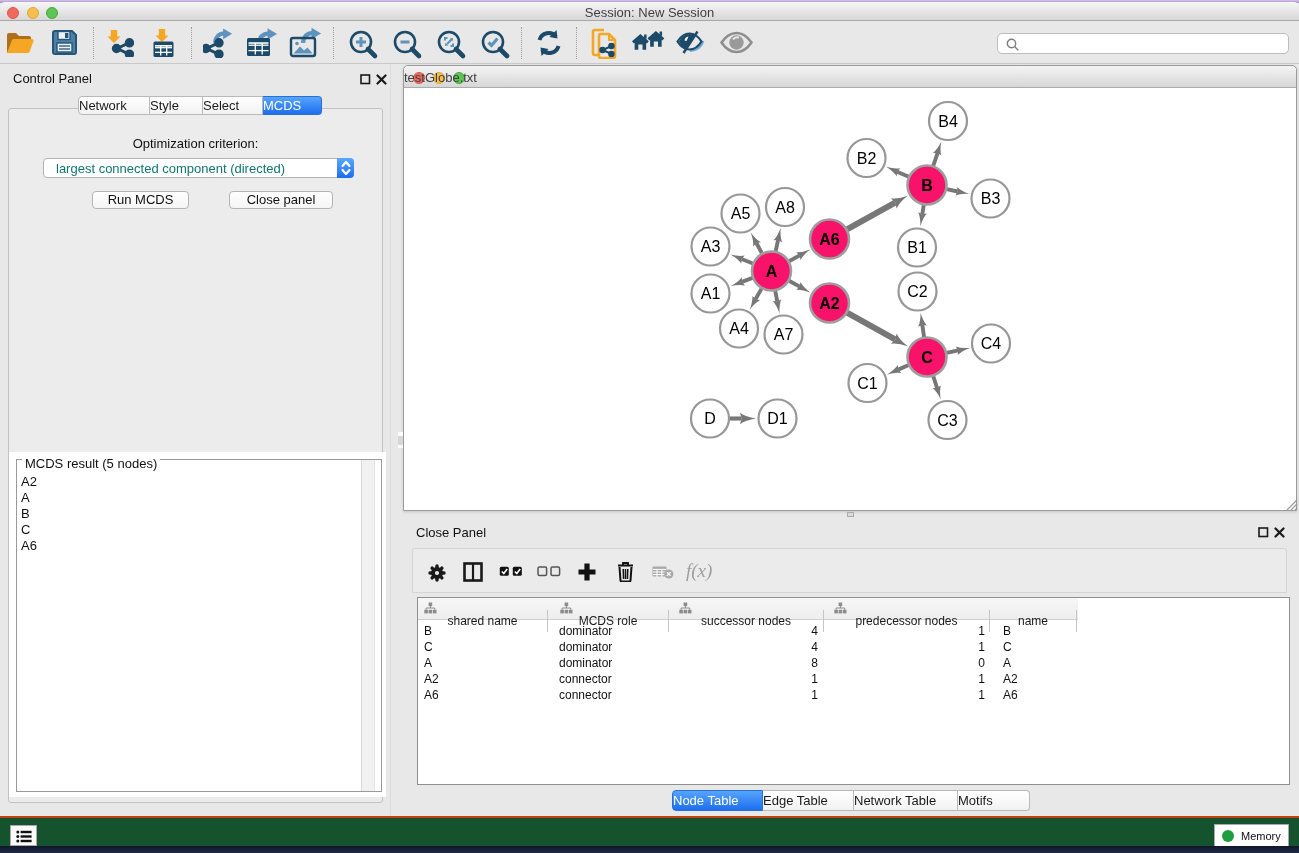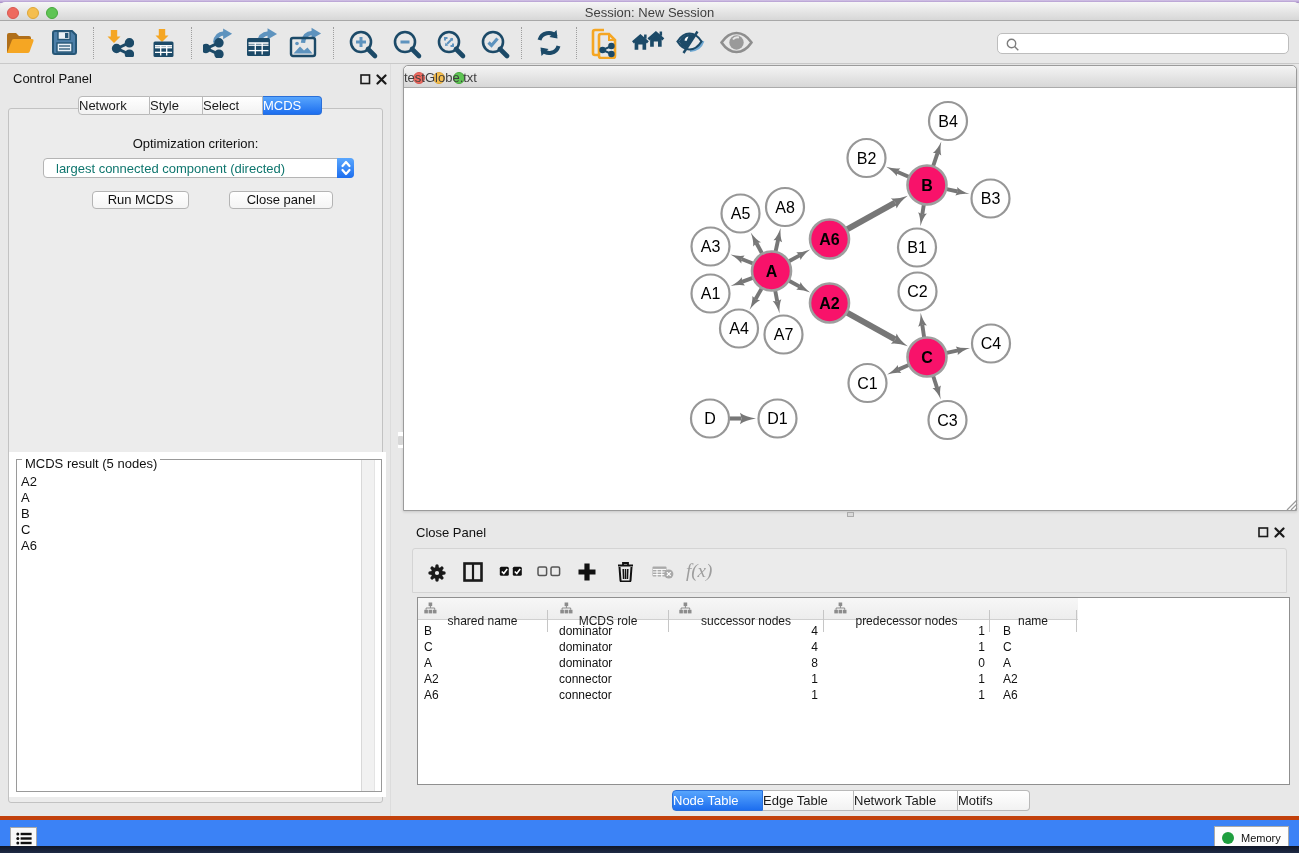--- a/index.html
+++ b/index.html
@@ -37,21 +37,21 @@
 #net-titlebar .title { position:absolute; left:0; right:0; top:4px; text-align:left; font-size:13px; color:#3F3F3F; }
 
 #tp-title { left:416px; top:525px; font-size:13px; color:#111; }
 #tp-toolbar { left:412px; top:548px; width:875px; height:45px; background:#EBEBEB; border:1px solid #D4D4D4; border-radius:3px 3px 0 0; }
 #tp-table { left:417px; top:597px; width:873px; height:188px; background:#fff; border:1px solid #8F8F8F; }
 #tp-header { position:absolute; left:0; top:0; width:660px; height:22px; background:linear-gradient(#F7F7F7,#EDEDED); border-bottom:1px solid #D0D0D0; }
 .hcol { position:absolute; top:0; height:22px; border-right:1px solid #C6C6C6;margin-top:12px; }
 .hcol span { position:absolute; top:4px; width:100%; text-align:center; font-size:12px; color:#1a1a1a; }
 .trow { position:absolute; font-size:12px; color:#111; height:16px; line-height:16px; }
 .bottab { height:21px !important; line-height:20px !important; font-size:13px; }
-#statusbar { left:0; top:816px; width:1299px; height:31px; background:#3b82f6; border-top:4px solid #c2410c;padding-left:40px; }
+#statusbar { left:0; top:816px; width:1299px; height:31px; background:#14532d; border-top:2px solid #c2410c;padding-left:40px; }
 #darkstrip { left:0; top:846px; width:1299px; height:7px; background:linear-gradient(#0F1627,#1E2A45); }
 #membtn { position:absolute; left:1214px; top:6px; width:75px; height:23px; background:#FDFDFD; border:1px solid #A9A9A9; font-size:11px; color:#111; }
 #listbtn { position:absolute; left:10px; top:7px; width:27px; height:21px; background:#FAFAFA; border:1px solid #A9A9A9; }
 </style>
 </head>
 <body>
 <div class="abs" id="topstrip"></div>
 <div class="abs" id="titlebar">
   <div class="tl" style="left:7px; background:#EE6A5F; border:0.5px solid #D95750;"></div>
   <div class="tl" style="left:27px; background:#F5BE4F; border:0.5px solid #DFA636;"></div>

